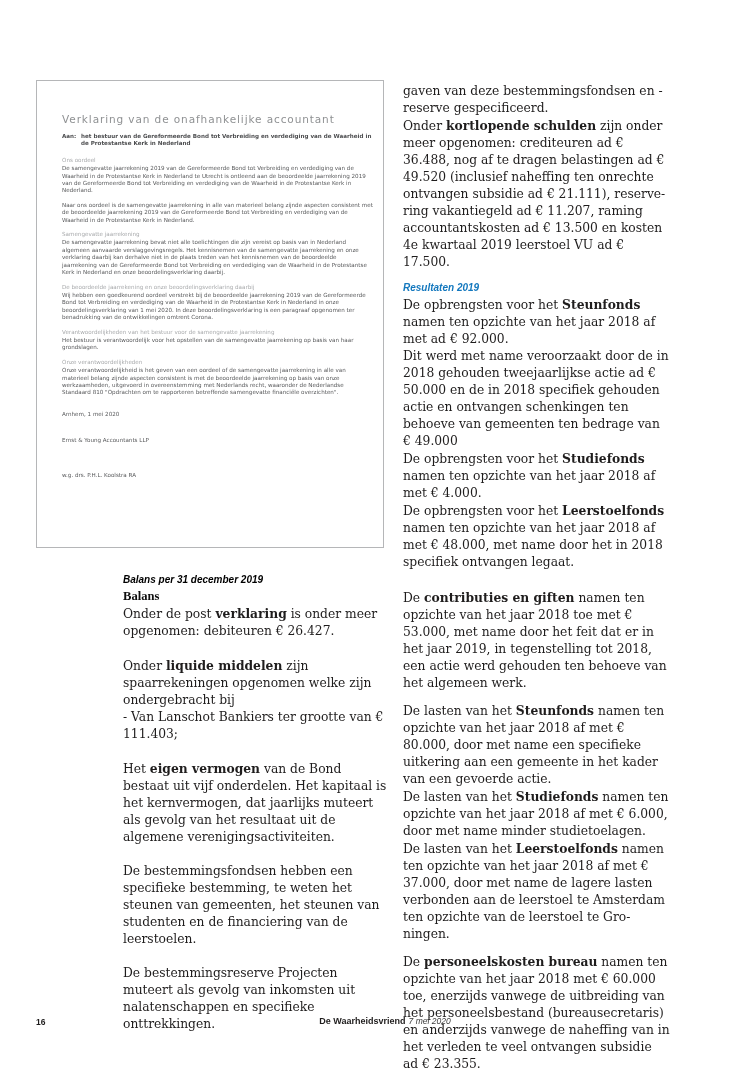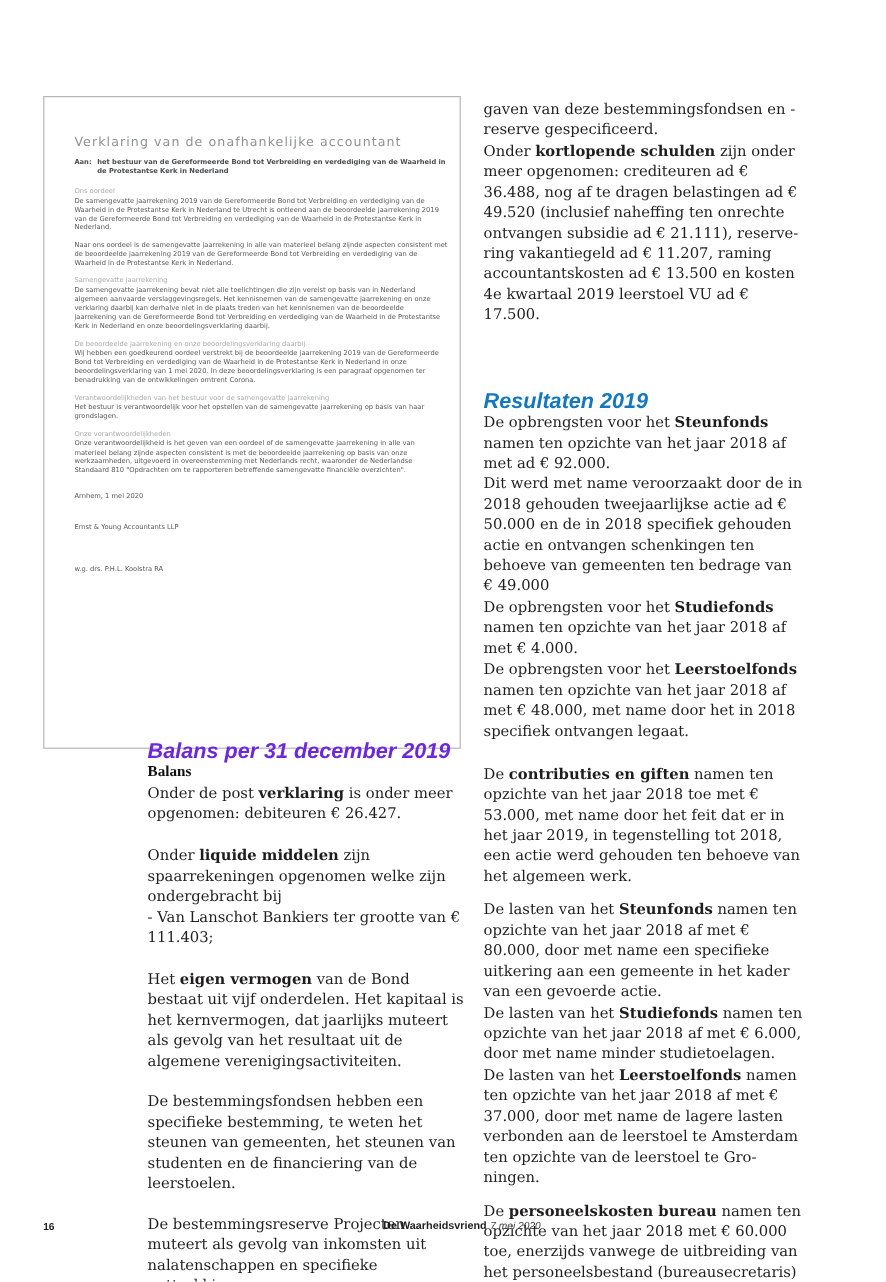--- a/index.html
+++ b/index.html
@@ -6,21 +6,21 @@
   body {
     width:738px; height:1068px; position:relative;
     background:#ffffff;
     font-family:"DejaVu Serif", serif;
     color:#1e1e1e;
     overflow:hidden;
   }
 
   
   .letter-box {
-    position:absolute; left:36px; top:80px; width:348px; height:544px;
+    position:absolute; left:36px; top:80px; width:348px; height:468px;
     box-sizing:border-box;
     border:1px solid #b5b6b8;
     background:#ffffff;
     padding:30px 12px 0 25px;
     font-family:"DejaVu Sans", sans-serif;
     color:#57585a;
   }
   .letter-title {
     font-size:10.5px; letter-spacing:0.9px; font-weight:400;
     color:#8f9193; margin:2px 0 8px 0; white-space:nowrap;
@@ -47,21 +47,21 @@
   .col {
     position:absolute;
     font-size:12.3px; line-height:17px; color:#1f1d1d;
     hyphens:manual; text-align:left;
   }
   .col-left  { left:123px; top:571px; width:265px; }
   .col-right { left:403px; top:83px;  width:267px; }
   .col-heading {
     font-family:"Liberation Sans", sans-serif;
     font-style:italic; font-weight:bold;
-    font-size:18px; line-height:17px;margin-top:47px;
+    font-size:10px; line-height:17px;
   }
   .col-subheading {
     font-family:Liberation Serif, serif;
     font-weight:bold; color:#0f0f0f;
     font-size:12.6px; line-height:17px;
   }
   .para { margin:0; }
   .para b { font-weight:bold; }
   .gap { width:100%; }
 
@@ -112,21 +112,21 @@
           <div class="letter-sec-heading">Onze verantwoordelijkheden</div>
           <div class="letter-para">Onze verantwoordelijkheid is het geven van een oordeel of de samengevatte jaarrekening in alle van materieel belang zijnde aspecten consistent is met de beoordeelde jaarrekening op basis van onze werkzaamheden, uitgevoerd in overeenstemming met Nederlands recht, waaronder de Nederlandse Standaard 810 "Opdrachten om te rapporteren betreffende samengevatte financiële overzichten".</div>
         </div>
       </div>
     <div class="letter-place-date">Arnhem, 1 mei 2020</div>
     <div class="letter-firm">Ernst &amp; Young Accountants LLP</div>
     <div class="letter-signature">w.g. drs. P.H.L. Koolstra RA</div>
   </div>
 
   <div class="col col-left" id="col-left">
-      <div class="col-heading" style="color: #6d28d9;">Balans per 31 december 2019</div>
+      <div class="col-heading" style="color: #000000;">Balans per 31 december 2019</div>
       <div class="col-subheading">Balans</div>
       <div class="para">Onder de post <b>verklaring</b> is onder meer opgeno­men: debiteuren € 26.427.</div>
       <div class="gap" style="height: 17px;"></div>
       <div class="para">Onder <b>liquide middelen</b> zijn spaarrekeningen opgenomen welke zijn ondergebracht bij</div>
       <div class="para">- Van Lanschot Bankiers ter grootte van € 111.403;</div>
       <div class="gap" style="height: 17px;"></div>
       <div class="para">Het <b>eigen vermogen</b> van de Bond bestaat uit vijf onderdelen. Het kapitaal is het kernvermogen, dat jaarlijks muteert als gevolg van het resultaat uit de algemene verenigingsactiviteiten.</div>
       <div class="gap" style="height: 17px;"></div>
       <div class="para">De bestemmingsfondsen hebben een specifieke bestemming, te weten het steunen van gemeenten, het steunen van studenten en de financiering van de leerstoelen.</div>
       <div class="gap" style="height: 17px;"></div>

